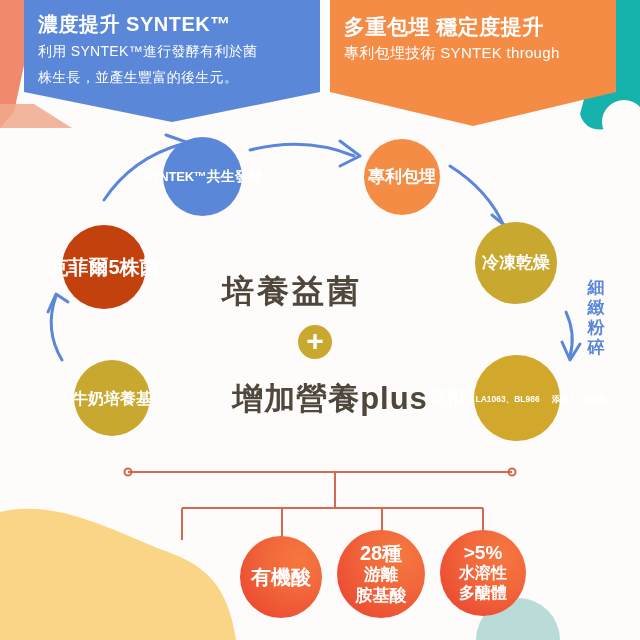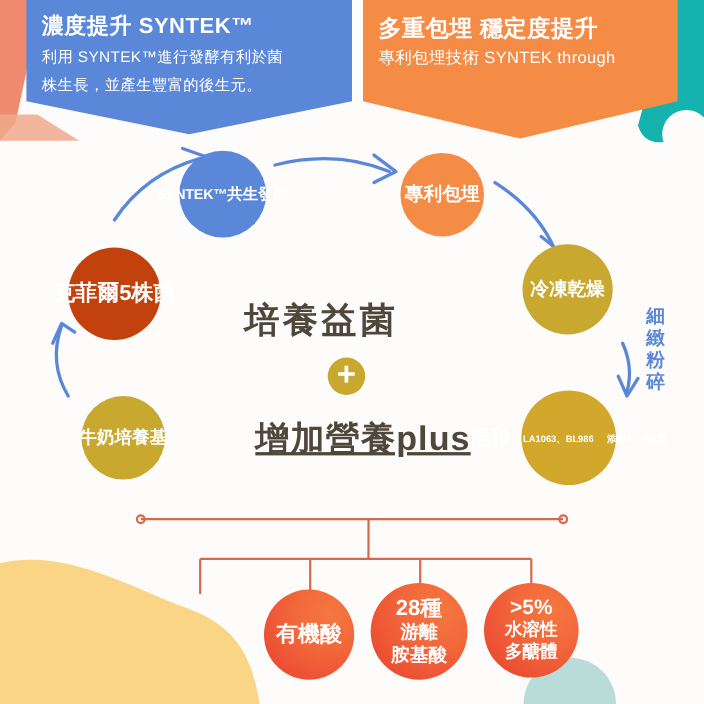--- a/index.html
+++ b/index.html
@@ -45,21 +45,21 @@
   #node-mix{left:474px;top:355px;width:86px;height:86px;background:#d1a82c;font-size:18px;line-height:21px;gap:12px;}
   #node-mix .fine{font-size:8.5px;line-height:11px;margin-top:2px;}
 
   
   #center-title{left:222px;top:250px;width:220px;text-align:left;
     font-size:32px;font-weight:bold;color:#4f463c;letter-spacing:3px;z-index:5;margin-top:20px;}
   #plus-badge{left:298px;top:325px;width:34px;height:34px;border-radius:50%;
     background:#c9a82f;z-index:5;display:flex;align-items:center;justify-content:center;}
   #plus-badge span{display:block;color:#fff;font-size:30px;font-weight:bold;line-height:28px;margin-top:-3px;}
   #center-sub{left:170px;top:378px;width:320px;text-align:center;
-    font-size:31px;font-weight:bold;color:#4f463c;letter-spacing:1px;z-index:5;text-decoration:underline;}
+    font-size:31px;font-weight:bold;color:#4f463c;letter-spacing:1px;z-index:5;}
 
   
   #grind-label{left:585px;top:278px;width:22px;z-index:5;
     color:#5b87d8;font-size:17px;font-weight:bold;line-height:20px;text-align:center;}
   #grind-label span{display:block;}
 
   
   #bottom-headline{left:0;top:452px;width:640px;text-align:center;z-index:6;
     color:#d94f3d;font-size:16px;font-weight:bold;letter-spacing:.5px;}
 

